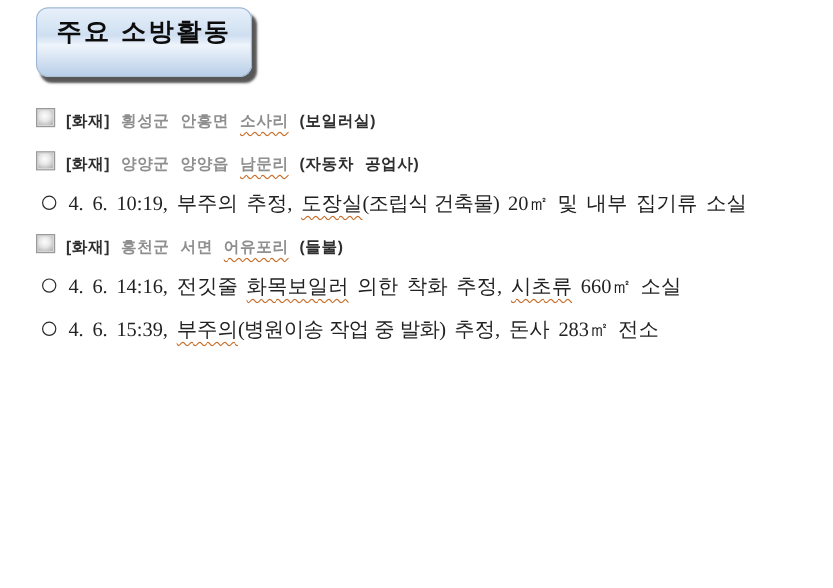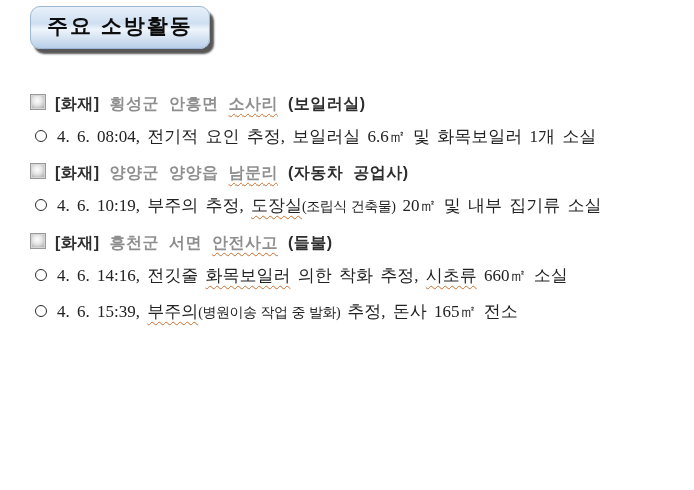--- a/index.html
+++ b/index.html
@@ -6,35 +6,35 @@
   body{
     width:694px;height:490px;overflow:hidden;
     font-family:"Liberation Sans","DejaVu Sans",sans-serif;
     -webkit-font-smoothing:antialiased;
   }
   .page{padding:6px 10px 0 30px;}
 
   
   .title-box{
     display:inline-block;
-    padding:5px 16px 8px 16px;
+    padding:5px 16px 23px 16px;
     border-radius:10px;
     background:linear-gradient(180deg,#e7f0fa 0%,#cfdff1 40%,#eef4fb 55%,#b9cfe8 100%);
     border:1px solid #9db8d6;
     box-shadow:4px 5px 2px rgba(45,45,45,0.8);
-    margin-bottom:44px;
+    margin-bottom:26px;
   }
   .title-box .title-text{
     font-size:21px;font-weight:bold;color:#0d0d0d;letter-spacing:2px;
   }
 
   
   .group{margin-bottom:14px;}
   .heading{
-    font-size:16px;font-weight:bold;line-height:22px;
+    font-size:13px;font-weight:bold;line-height:22px;
     word-spacing:5px;letter-spacing:0.5px;
     margin-bottom:11px;white-space:nowrap;
   }
   .detail{
     font-family:"Liberation Serif","DejaVu Serif",serif;
     font-size:17px;line-height:22px;color:#222222;
     word-spacing:3px;white-space:nowrap;margin-left:3px;
   }
 
   
@@ -53,46 +53,45 @@
   
   .seg.dark{color:#2e2e2e;}
   .seg.gray{color:#8f8f8f;}
   .seg.wavy{
     text-decoration-line:underline;
     text-decoration-style:wavy;
     text-decoration-color:#c8702e;
     text-decoration-thickness:1px;
     text-underline-offset:4px;
   }
-  .seg.small{font-size:14px;letter-spacing:-0.5px;word-spacing:1px;}
+  .seg.small{font-size:17px;letter-spacing:-0.5px;word-spacing:1px;}
 </style>
 </head>
 <body>
 
 <div class="page">
   <div class="title-box">
     <span class="title-text">주요 소방활동</span>
   </div>
   <div class="list">
   <div class="group">
     <div class="heading"><span class="sq"></span><span class="h-segs"><span class="seg dark">[화재] </span><span class="seg gray">횡성군 안흥면 </span><span class="seg gray wavy">소사리</span><span class="seg gray"> </span><span class="seg dark">(보일러실)</span></span></div>
-    <div class="detail"><span class="circle"></span><span class="d-segs"><span class="seg">4. 6. 08:04, 전기적 요인 추정, 보일러실 6.6㎡ 및 화목보일러 1개 소실</span></span></div>
   </div>
 
   <div class="group">
   </div>
 
   <div class="group">
     <div class="heading"><span class="sq"></span><span class="h-segs"><span class="seg dark">[화재] </span><span class="seg gray">양양군 양양읍 </span><span class="seg gray wavy">남문리</span><span class="seg gray"> </span><span class="seg dark">(자동차 공업사)</span></span></div>
     <div class="detail"><span class="circle"></span><span class="d-segs"><span class="seg">4. 6. 10:19, 부주의 추정, </span><span class="seg wavy">도장실</span><span class="seg small">(조립식 건축물)</span><span class="seg"> 20㎡ 및 내부 집기류 소실</span></span></div>
   </div>
 
 
   <div class="group">
-    <div class="heading"><span class="sq"></span><span class="h-segs"><span class="seg dark">[화재] </span><span class="seg gray">홍천군 서면 </span><span class="seg gray wavy">안전사고</span><span class="seg gray"> </span><span class="seg dark">(들불)</span></span></div>
+    <div class="heading"><span class="sq"></span><span class="h-segs"><span class="seg dark">[화재] </span><span class="seg gray">홍천군 서면 </span><span class="seg gray wavy">어유포리</span><span class="seg gray"> </span><span class="seg dark">(들불)</span></span></div>
     <div class="detail"><span class="circle"></span><span class="d-segs"><span class="seg">4. 6. 14:16, 전깃줄 </span><span class="seg wavy">화목보일러</span><span class="seg"> 의한 착화 추정, </span><span class="seg wavy">시초류</span><span class="seg"> 660㎡ 소실</span></span></div>
   </div>
 
   <div class="group">
-    <div class="detail"><span class="circle"></span><span class="d-segs"><span class="seg">4. 6. 15:39, </span><span class="seg wavy">부주의</span><span class="seg small">(병원이송 작업 중 발화)</span><span class="seg"> 추정, 돈사 165㎡ 전소</span></span></div>
+    <div class="detail"><span class="circle"></span><span class="d-segs"><span class="seg">4. 6. 15:39, </span><span class="seg wavy">부주의</span><span class="seg small">(병원이송 작업 중 발화)</span><span class="seg"> 추정, 돈사 283㎡ 전소</span></span></div>
   </div>
 </div>
 </div>
 
 </body></html>

